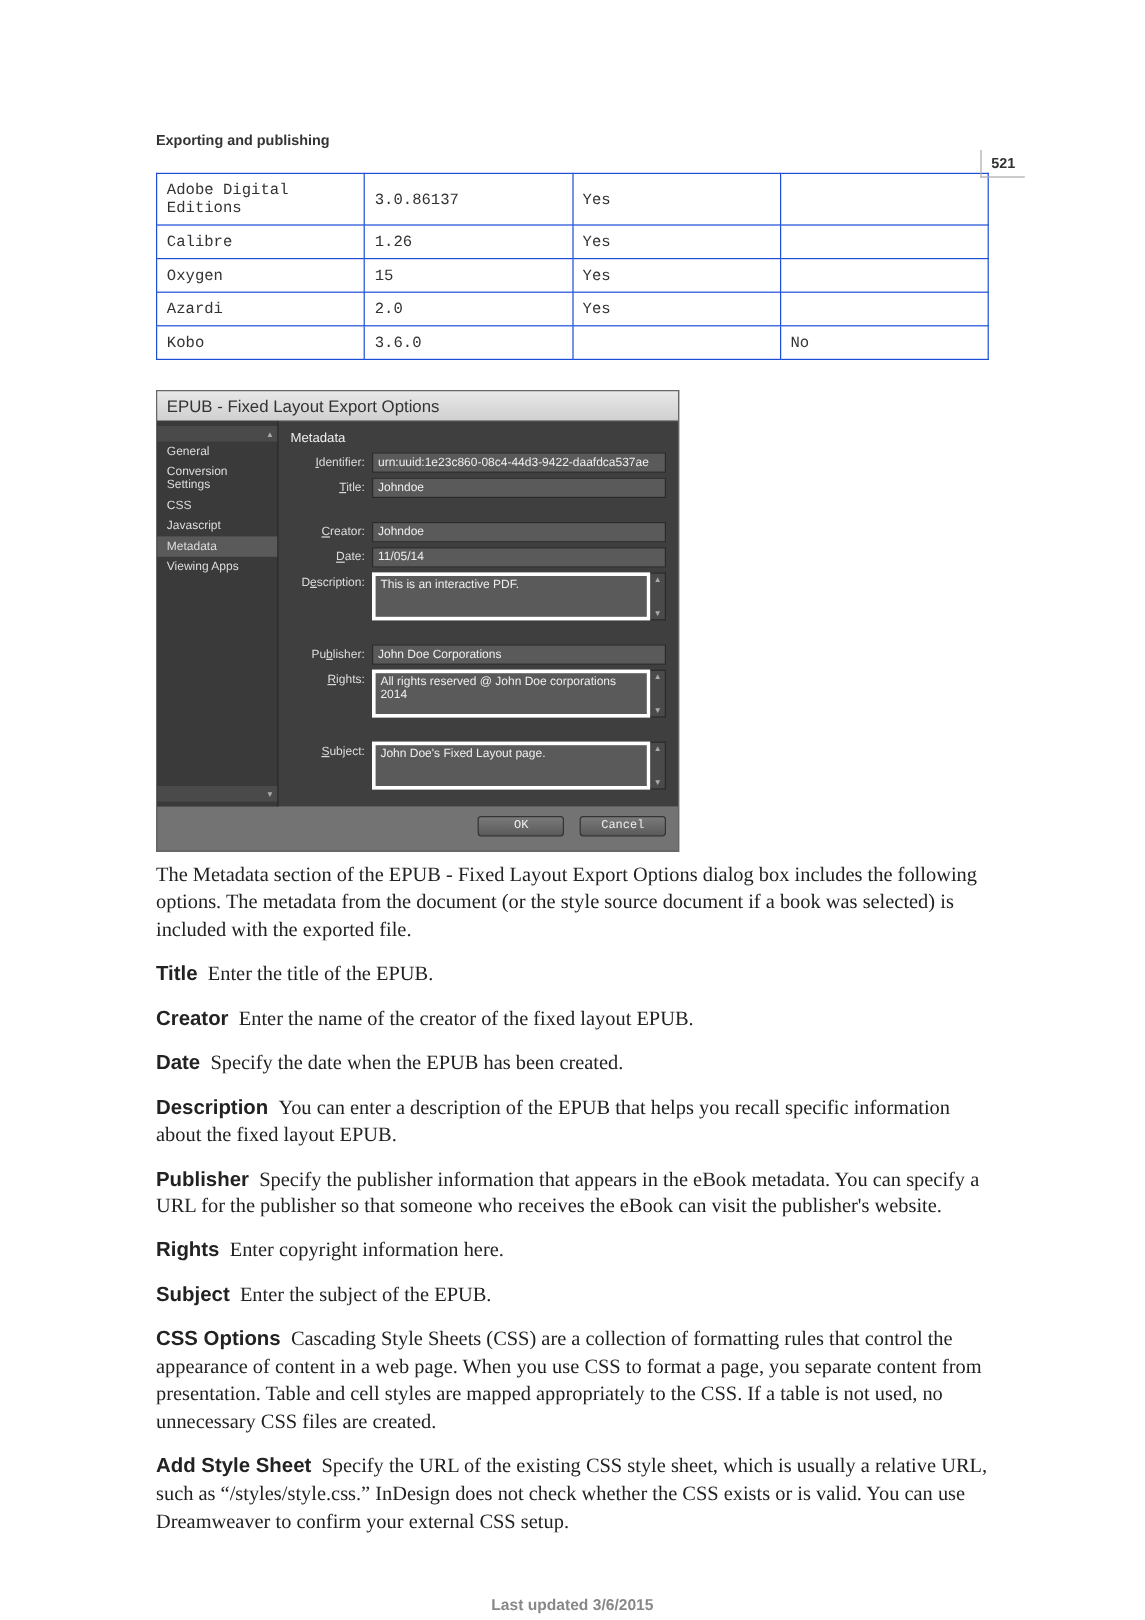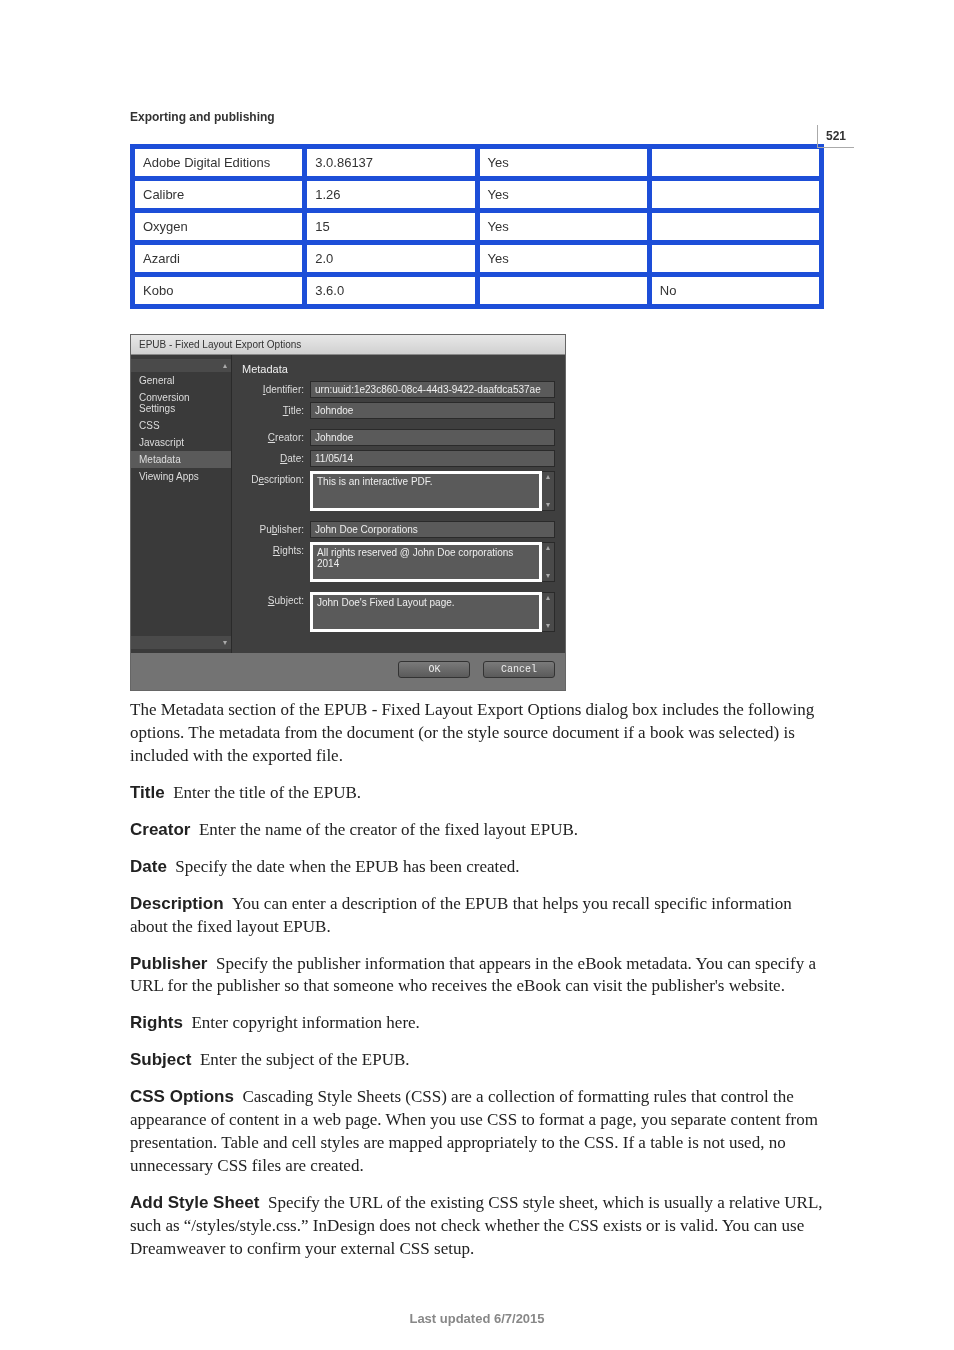--- a/index.html
+++ b/index.html
@@ -29,44 +29,45 @@
     font-weight: bold;
     font-size: 12px;
     margin-bottom: 20px;
   }
   table.data-table {
     border-collapse: collapse;
     width: 100%;
     margin-bottom: 25px;
   }
   table.data-table td {
-    border: 5px solid #1d4ed8;
+    border: 1px solid #1d4ed8;
     padding: 6px 8px;
     font-size: 13px;
     vertical-align: middle;
+    font-family: Liberation Mono, monospace;
   }
   table.data-table td:nth-child(1){width:25%}
   table.data-table td:nth-child(2){width:25%}
   table.data-table td:nth-child(3){width:25%}
   table.data-table td:nth-child(4){width:25%}
 
   
   .dialog {
     width: 434px;
     background: #3f3f3f;
     color: #ddd;
     font-size: 11px;
     border: 1px solid #666;
     margin-bottom: 8px;
   }
   .dialog-title {
     background: linear-gradient(#e8e8e8,#d0d0d0);
     color: #333;
     padding: 4px 8px;
-    font-size: 10px;
+    font-size: 14px;
     border-bottom:1px solid #888;
   }
   .dialog-body {
     display: flex;
   }
   .dialog-sidebar {
     width: 100px;
     background: #3a3a3a;
     padding: 4px 0;
     border-right:1px solid #2a2a2a;
@@ -92,21 +93,21 @@
     padding: 8px 10px 10px 10px;
   }
   .dialog-section-header{
     color:#f0f0f0;font-size:11px;margin-bottom:6px;
   }
   .field-row {
     display: flex;
     align-items: flex-start;
     margin-bottom: 4px;
   }
-  .field-row.gap{margin-top:10px;}
+  .field-row.gap{margin-top:20px;}
   .field-label {
     width: 62px;
     text-align: right;
     padding-right: 6px;
     padding-top:3px;
     color: #ddd;
     font-size:10px;
   }
   .field-label .ul{text-decoration:underline;}
   .field-input {
@@ -325,15 +326,15 @@
   <p class="body"><span class="term">Publisher</span>&nbsp;&nbsp;<span>Specify the publisher information that appears in the eBook metadata. You can specify a URL for the publisher so that someone who receives the eBook can visit the publisher's website.</span></p>
 
   <p class="body"><span class="term">Rights</span>&nbsp;&nbsp;<span>Enter copyright information here.</span></p>
 
   <p class="body"><span class="term">Subject</span>&nbsp;&nbsp;<span>Enter the subject of the EPUB.</span></p>
 
   <p class="body"><span class="term">CSS Options</span>&nbsp;&nbsp;<span>Cascading Style Sheets (CSS) are a collection of formatting rules that control the appearance of content in a web page. When you use CSS to format a page, you separate content from presentation. Table and cell styles are mapped appropriately to the CSS. If a table is not used, no unnecessary CSS files are created.</span></p>
 
   <p class="body"><span class="term">Add Style Sheet</span>&nbsp;&nbsp;<span>Specify the URL of the existing CSS style sheet, which is usually a relative URL, such as “/styles/style.css.” InDesign does not check whether the CSS exists or is valid. You can use Dreamweaver to confirm your external CSS setup.</span></p>
 
-  <div class="footer-updated">Last updated 6/7/2015</div>
+  <div class="footer-updated">Last updated 3/6/2015</div>
 
 </div>
 
 </body></html>

